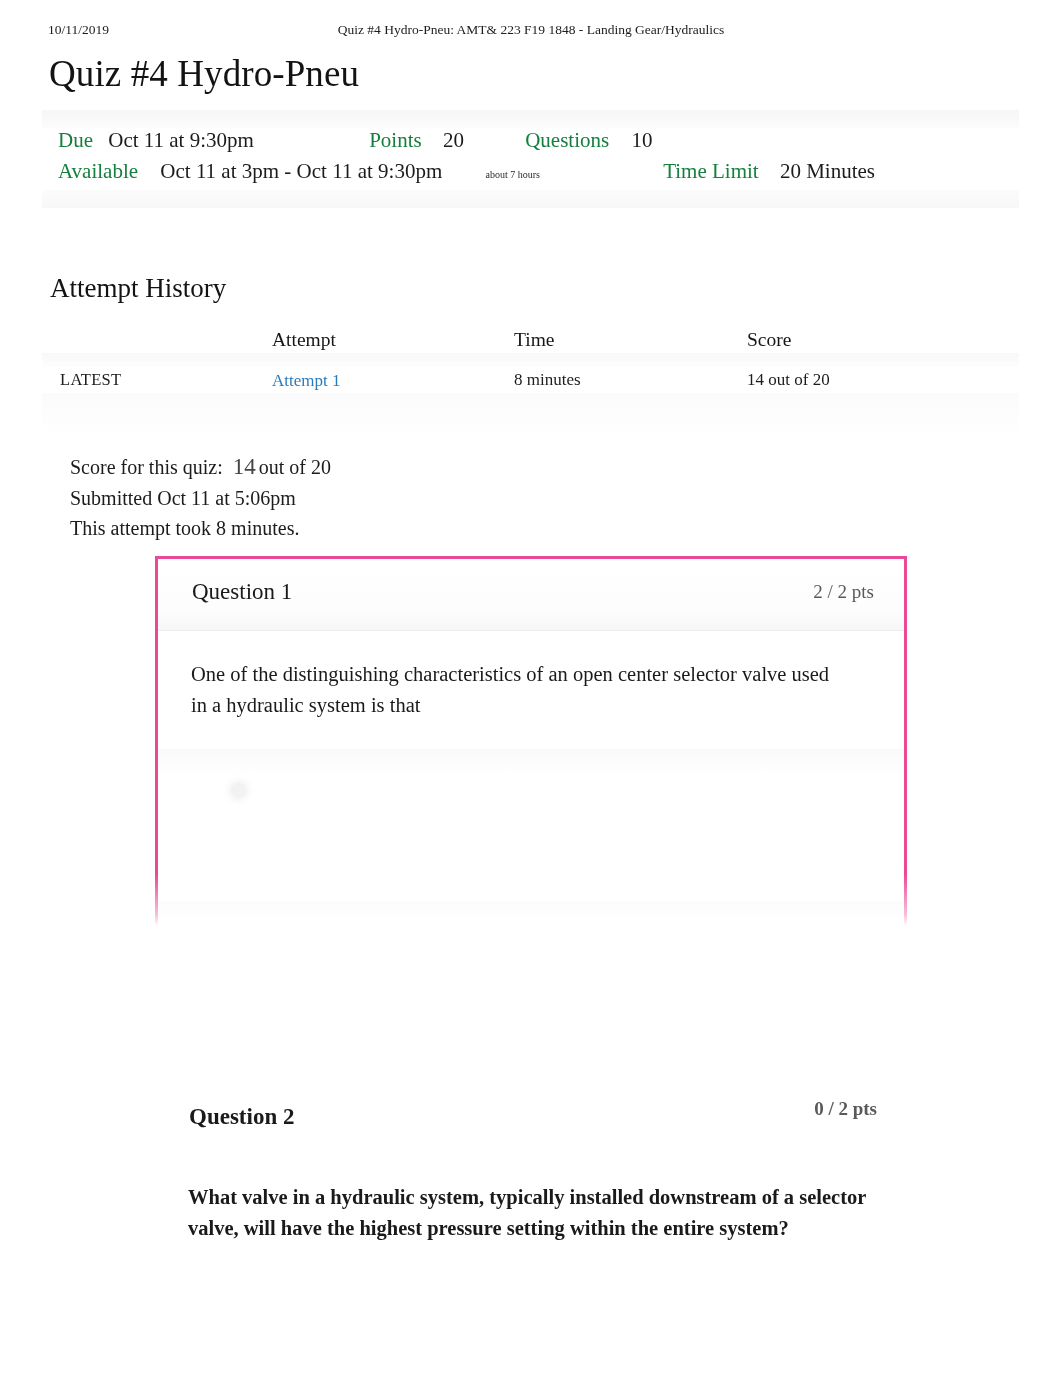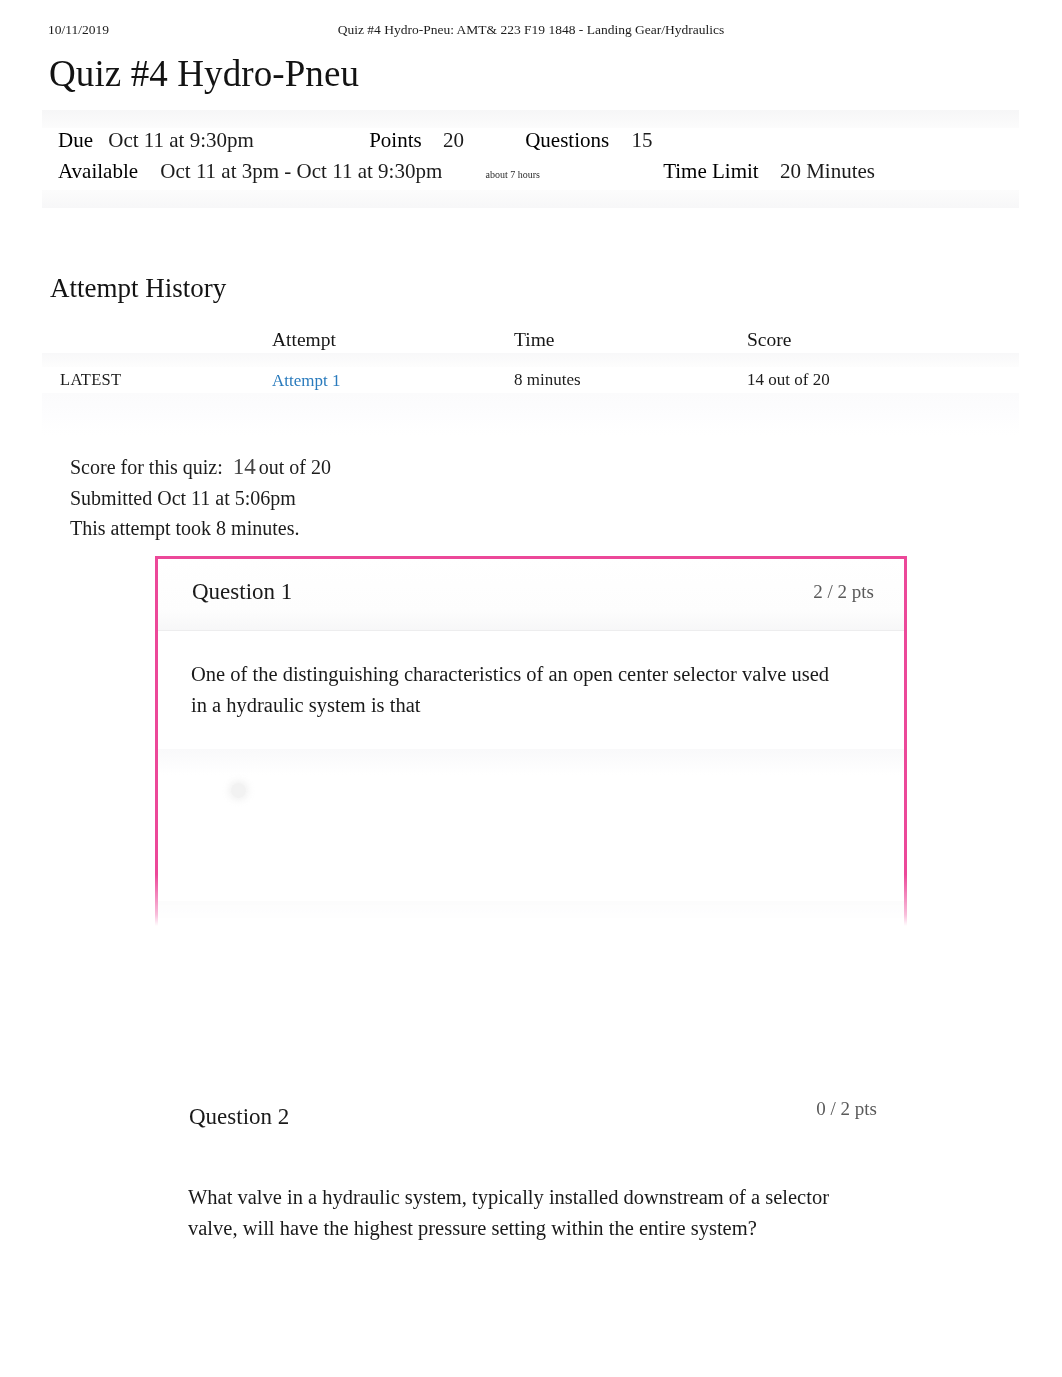--- a/index.html
+++ b/index.html
@@ -77,21 +77,21 @@
     position: absolute;
     left: 0;
     height: 32px;
     line-height: 32px;
     white-space: nowrap;
     font-size: 21px;
   }
   .row1 { top: 14px; }
   .row2 { top: 45px; }
 
-  .dt { display: inline-block; color: #000000; }
+  .dt { display: inline-block; color: #15803d; }
   .dd { display: inline-block; color: #1c1c1c; }
   .dur { font-size: 10px; color: #2c2c2c; }
 
   
   .attempt-history-heading {
     position: absolute;
     left: 50px;
     top: 273px;
     font-size: 27px;
     font-weight: normal;
@@ -265,20 +265,21 @@
     height: 26px;
     background: linear-gradient(#f9f9fa, #ffffff);
   }
 
   #q2-box {
     left: 155px;
     top: 1082px;
     width: 752px;
     height: 230px;
     border: none;
+    font-weight: bold;
   }
   #q2-box .q-header {
     background: transparent;
     border-bottom: none;
     height: 62px;
   }
   #q2-box .q-name { top: 22px; }
   #q2-box .q-pts  { top: 16px; }
   #q2-box .q-text { top: 100px; width: 680px; }
 </style>
@@ -295,21 +296,21 @@
 <div class="quiz-details">
   <div class="band band-top"></div>
   <div class="band band-bottom"></div>
 
   <div class="detail-row row1">
     <span class="dt" style="margin-left:16px;">Due</span>
     <span class="dd" style="margin-left:10px;">Oct 11 at 9:30pm</span>
     <span class="dt" style="margin-left:110px;">Points</span>
     <span class="dd" style="margin-left:16px;">20</span>
     <span class="dt" style="margin-left:56px;">Questions</span>
-    <span class="dd" style="margin-left:17px;">15</span>
+    <span class="dd" style="margin-left:17px;">10</span>
   </div>
 
   <div class="detail-row row2">
     <span class="dt" style="margin-left:16px;">Available</span>
     <span class="dd" style="margin-left:17px;">Oct 11 at 3pm - Oct 11 at 9:30pm</span>
     <span class="dur" style="margin-left:38px;">about 7 hours</span>
     <span class="dt" style="margin-left:118px;">Time Limit</span>
     <span class="dd" style="margin-left:16px;">20 Minutes</span>
   </div>
 </div>

